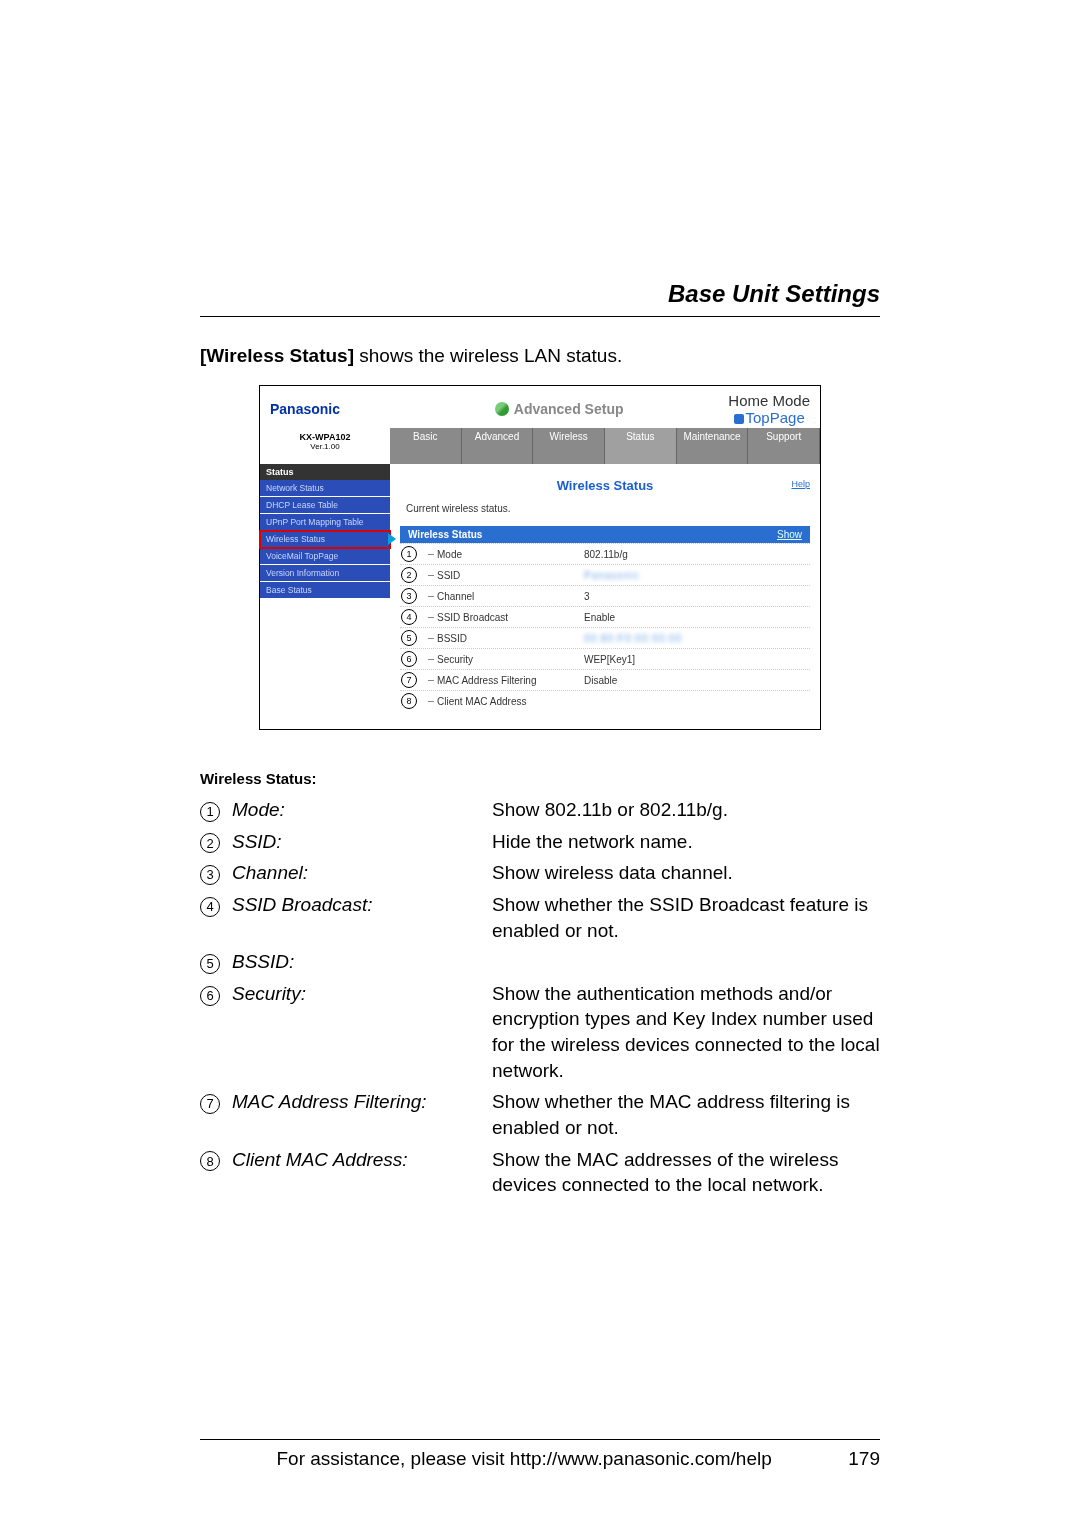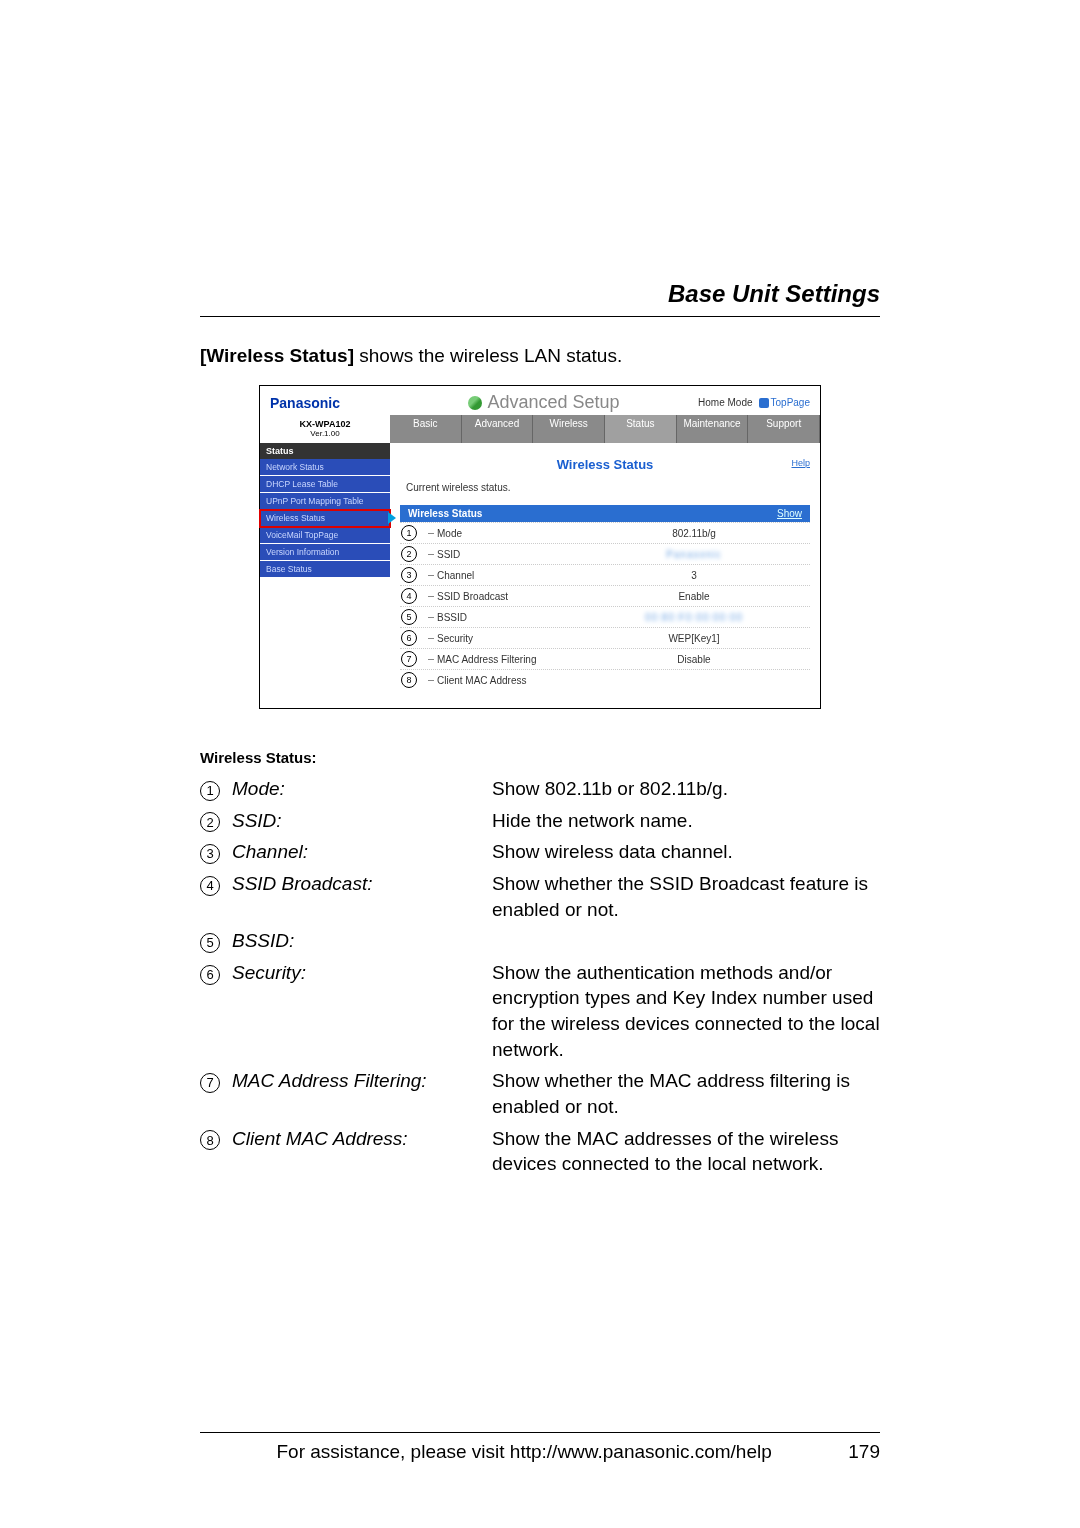--- a/index.html
+++ b/index.html
@@ -51,34 +51,35 @@
     font-size: 14px;
     flex: 0 0 120px;
   }
   .adv-setup {
     flex: 1;
     display: flex;
     align-items: center;
     justify-content: center;
     gap: 5px;
     color: #888;
-    font-size: 18px;
+    font-size: 14px;
+    font-weight: bold;
   }
   .adv-setup .pencil {
     width: 14px; height: 14px;
     border-radius: 50%;
     background: linear-gradient(135deg,#7c7 40%,#393 60%);
     display: inline-block;
   }
   .mode-area {
-    font-size: 10px;
-    display: flex;
-    align-items: center;
-    gap: 6px;
+    font-size: 15px;
+    display: flex;
+    align-items: center;
     color: #333;
+    flex-direction: column;
   }
   .toppage::before {
     content: "";
     width: 10px; height: 10px;
     background: #2a6ed0;
     display: inline-block;
     border-radius: 2px;
     margin-right: 2px;
     vertical-align: middle;
   }
@@ -93,21 +94,21 @@
     text-align: center;
     font-weight: bold;
     padding: 4px 0 2px 0;
     border-bottom: none;
   }
   .ver { font-weight: normal; font-size: 8px; }
 
   .tabbar {
     display: flex;
     flex: 1;
-    height: 28px;
+    height: 36px;
     background: #0f766e;
     font-size: 10px;
   }
   .tabbar .tab {
     flex: 1;
     text-align: center;
     padding: 3px 0;
     background: #8a8a8a;
     color: #fff;
     border-right: 1px solid #666;
@@ -229,21 +230,20 @@
     display: inline-block;
     width: 6px;
     border-top: 1px dashed #888;
     margin-right: 3px;
     vertical-align: middle;
   }
   .rl-value {
     flex: 1;
     padding: 3px 6px;
     color: #333;
-    text-align: center;
   }
   .rl-value.blur {
     color: transparent;
     text-shadow: 0 0 4px #6aa0e0;
     letter-spacing: 1px;
   }
 
   
   .defs-title {
     font-weight: bold;
@@ -276,21 +276,21 @@
     border-radius: 50%;
     width: 18px; height: 18px;
     display: inline-flex;
     align-items: center;
     justify-content: center;
     font-size: 13px;
   }
 
   .footer {
     position: absolute;
-    bottom: 65px;
+    bottom: 58px;
     left: 200px;
     right: 200px;
   }
   .hr-bottom {
     border: none;
     border-top: 1px solid #000;
     margin: 0 0 8px 0;
   }
   .footer-row {
     display: flex;

